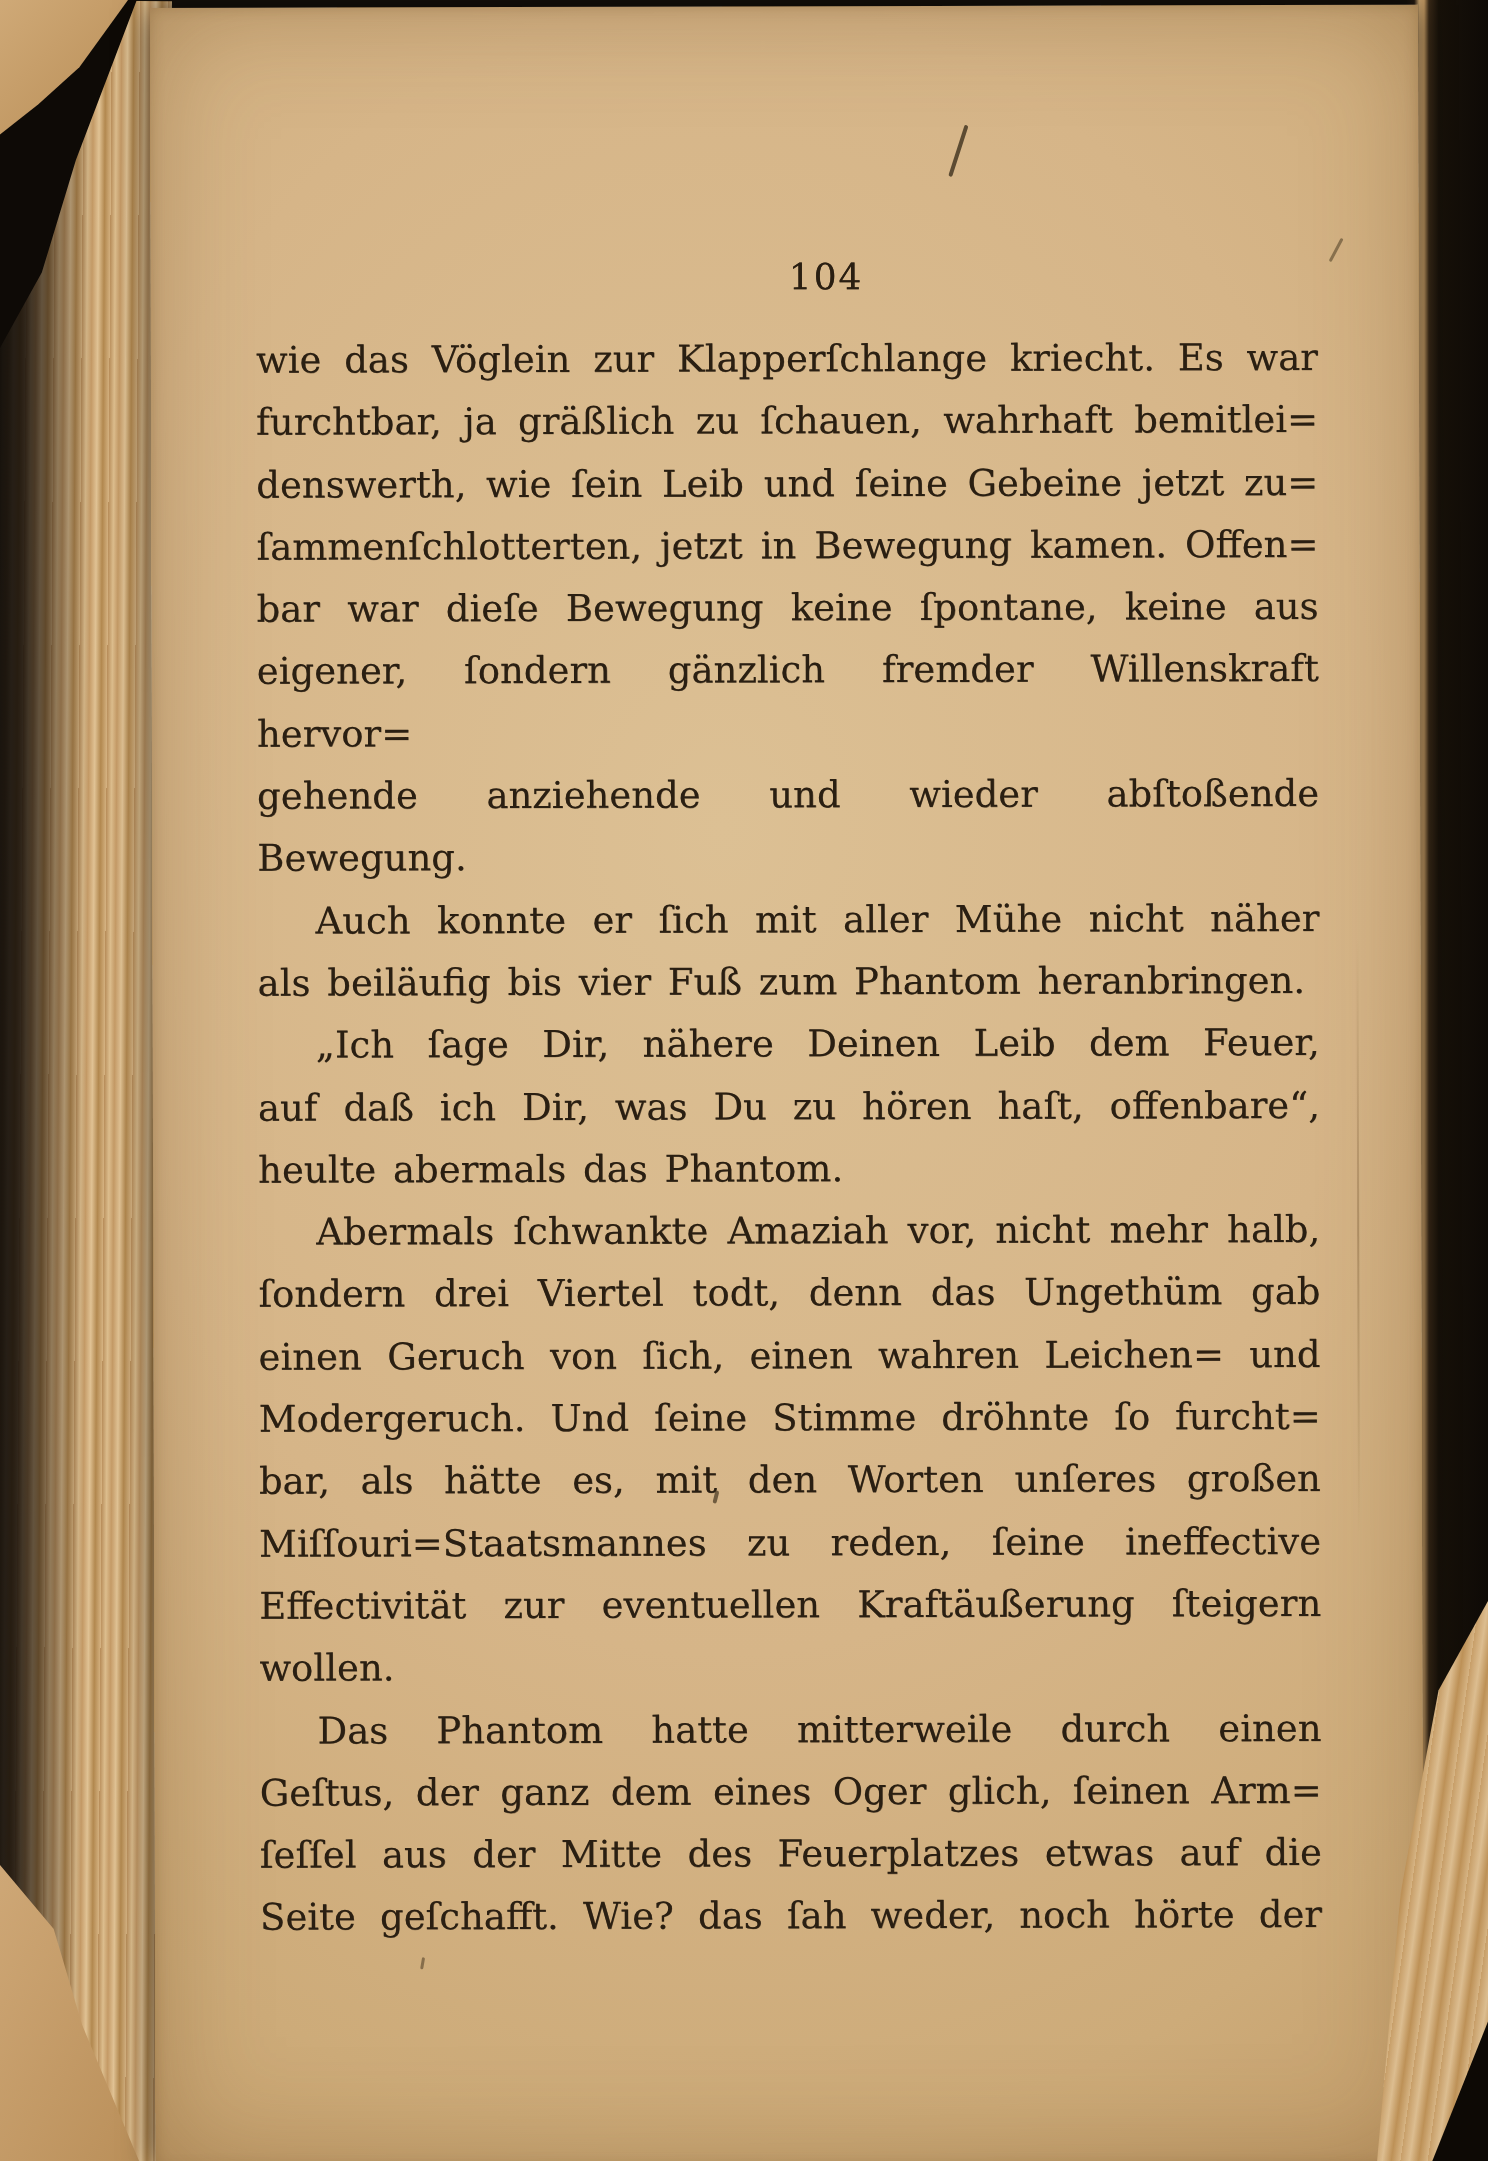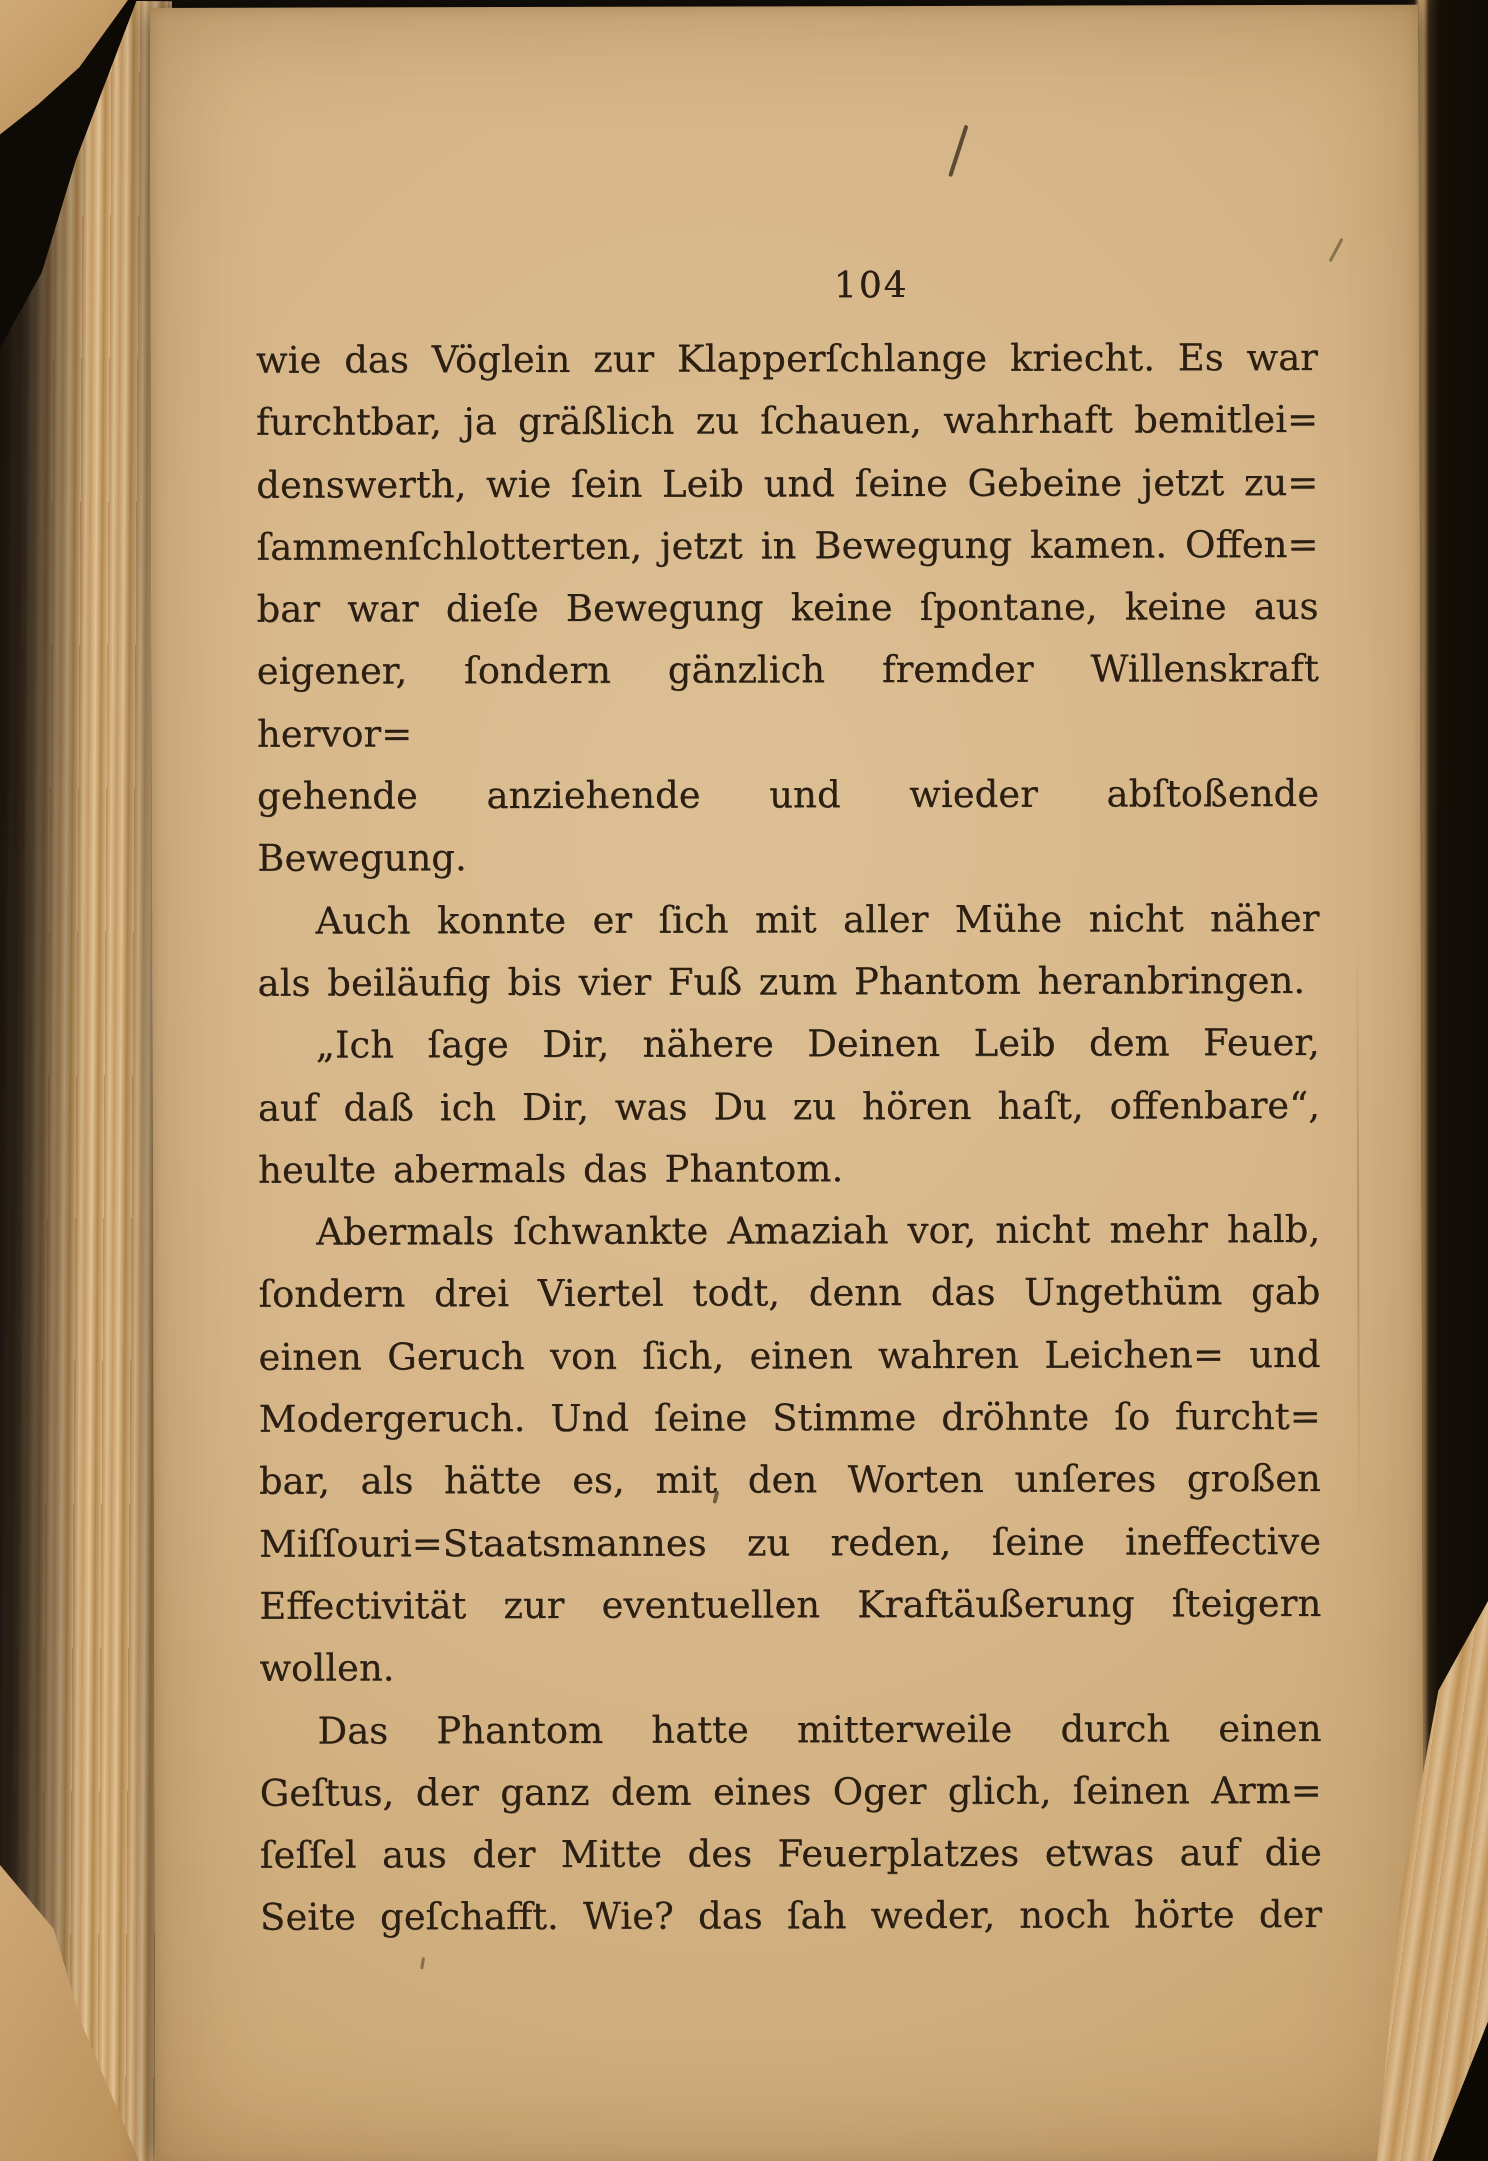--- a/index.html
+++ b/index.html
@@ -58,22 +58,22 @@
     transform:rotate(-.15deg);transform-origin:top left;
     background:
       radial-gradient(ellipse 115% 85% at 45% 38%,
         #dcc094 0%,#d6b588 45%,#cdab79 72%,#c29c69 90%,#b78e5b 100%);
     box-shadow:
       inset 0 0 110px rgba(110,72,28,.35),
       inset 0 0 14px rgba(90,58,20,.25),
       0 0 34px rgba(0,0,0,.65);
   }
   .page-number{
-    position:absolute;left:638px;top:258px;width:120px;
-    text-align:right;
+    position:absolute;left:638px;top:250px;width:120px;
+    text-align:left;
     font-size:36px;color:var(--ink,#2a1f12);
     letter-spacing:2px;
     text-shadow:0 0 .6px rgba(42,31,18,.8);
   }
   .text-block{
     position:absolute;left:105px;top:322px;width:1062px;
     font-size:37px;line-height:62.3px;
     color:var(--ink,#2a1f12);
     word-spacing:5px;
     text-shadow:.3px .3px .6px rgba(43,31,19,.55);

